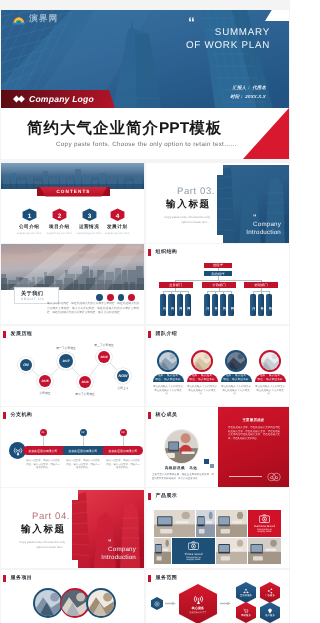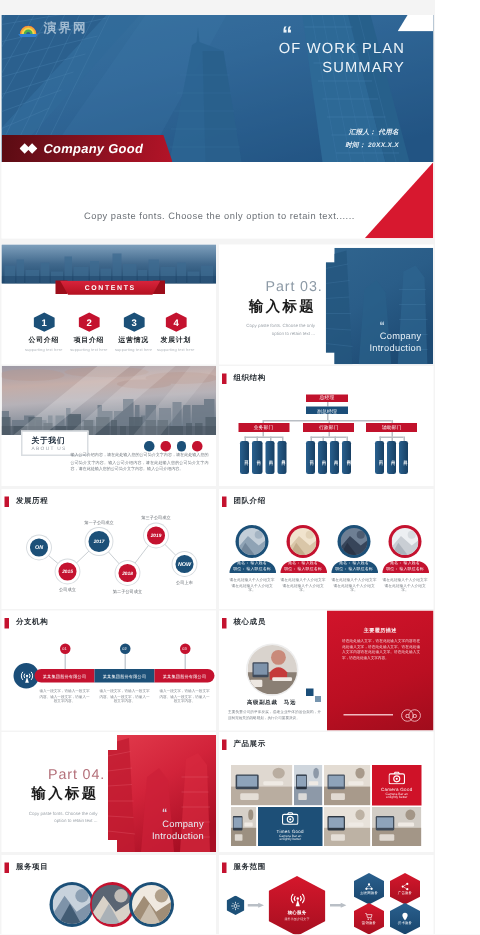--- a/index.html
+++ b/index.html
@@ -220,37 +220,38 @@
           <path d="M3 22 A14 14 0 0 1 31 22 L25.5 22 A8.5 8.5 0 0 0 8.5 22 Z" fill="#e8453c"></path>
           <path d="M5.5 22 A11.5 11.5 0 0 1 28.5 22" fill="none" stroke="#f2a93b" stroke-width="4"></path>
           <path d="M8.5 22 A8.5 8.5 0 0 1 25.5 22" fill="none" stroke="#f5d94a" stroke-width="4"></path>
           <path d="M11.5 22 A5.5 5.5 0 0 1 22.5 22" fill="none" stroke="#4caf50" stroke-width="4"></path>
           <path d="M0 22 h34 l-4 5 h-26 z" fill="#2f7fd1"></path>
         </svg>
         <span style="color:#e8f0f7;font-size:8.4px;font-weight:700;letter-spacing:1.4px;opacity:.62">演界网</span>
       </div>
       <div class="cv-quote">“</div>
       <div class="cv-head">
+        <div>SUMMARY</div>
         <div>OF WORK PLAN</div>
-        <div>SUMMARY</div>
       </div>
       <div class="cv-meta">
         <div>汇报人： 代用名</div>
         <div>时间： 20XX.X.X</div>
       </div>
       <div class="cv-banner">
         <svg class="cv-diamonds" width="13" height="8" viewBox="0 0 34 18">
           <polygon points="9,0 18,9 9,18 0,9" fill="#fff"></polygon>
           <polygon points="22,0 31,9 22,18 13,9" fill="#fff"></polygon>
         </svg>
-        <span class="cv-banner-txt">Company Good</span>
+        <span class="cv-banner-txt">Company Logo</span>
       </div>
     </div>
     <div class="cv-white"></div>
     <div class="cv-red-tri"></div>
+    <div class="cv-title"><span>简约大气企业简介</span><b>PPT</b><span>模板</span></div>
     <div class="cv-sub">Copy paste fonts. Choose the only option to retain text......</div>
   </div>
 
   <div class="sl L r2">
     <div class="ct-sky">
       <svg width="143" height="26" viewBox="0 0 143 26">
         <rect width="143" height="26" fill="url(#ctg)"></rect>
         <defs>
             <linearGradient id="ctg" x1="0" y1="0" x2="0" y2="1">
           <stop offset="0" stop-color="#7fa0bc"></stop>

